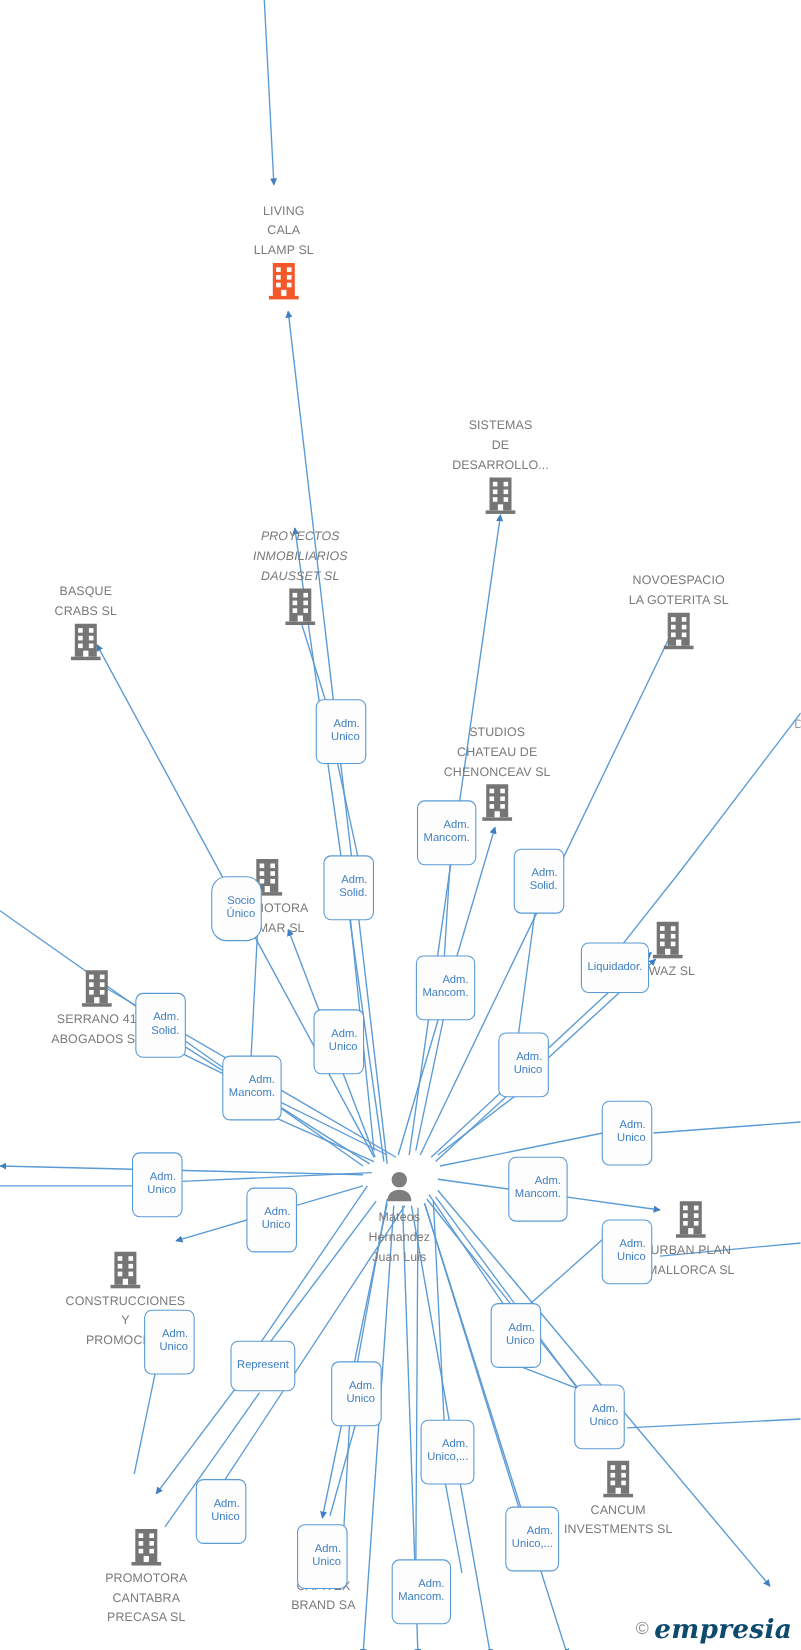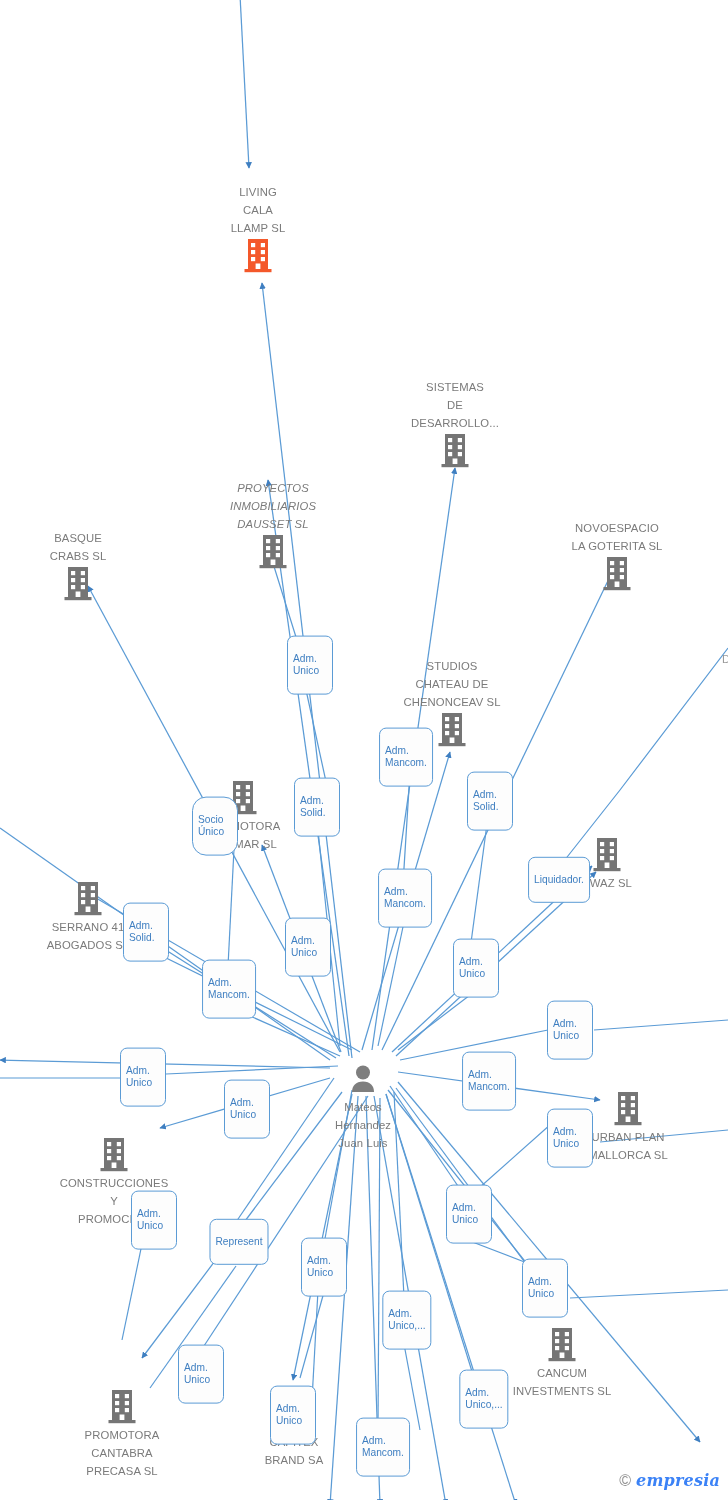--- a/index.html
+++ b/index.html
@@ -52,21 +52,21 @@
   .badge{
     position:absolute;
     transform:translate(-50%,-50%);
     box-sizing:border-box;
     background:#fdfdfd;
     border:1.4px solid #5b9bd5;
     border-radius:7px;
     color:#3f7fc1;
     font-size:10.2px;
     line-height:12.4px;
-    text-align:left;
+    text-align:right;
     padding:16px 5px;
     min-width:46px;
     z-index:4;
     white-space:pre-line;
   }
   
   #watermark{
     position:absolute;
     right:8px;
     bottom:9px;
@@ -74,24 +74,24 @@
     align-items:center;
     gap:5px;
     z-index:6;
   }
   #watermark .copy{
     color:#8f8f8f;
     font-size:16px;
     line-height:16px;
   }
   #watermark .brand{
-    color:#3b82f6;
+    color:#0c4a6e;
     font-family:"DejaVu Serif","Liberation Serif",serif;
     font-style:italic;
-    font-size:16px;
+    font-size:24px;
     line-height:20px;
     font-weight:700;
     letter-spacing:.2px;
   }
   #edge-letter{
     position:absolute;
     color:#9a9a9a;
     font-size:11.3px;
     line-height:14px;
     z-index:2;
@@ -363,21 +363,21 @@
               <rect x="8" y="6" width="4.2" height="4.2"></rect>
               <rect x="17.8" y="6" width="4.2" height="4.2"></rect>
               <rect x="8" y="13" width="4.2" height="4.2"></rect>
               <rect x="17.8" y="13" width="4.2" height="4.2"></rect>
               <rect x="8" y="20" width="4.2" height="4.2"></rect>
               <rect x="17.8" y="20" width="4.2" height="4.2"></rect>
               <rect x="12.6" y="26.5" width="4.8" height="5.5"></rect>
             </g>
           </svg></span><span class="label">CANCUM
 INVESTMENTS SL</span></div>
-      <div class="node company lbl-below" style="left: 122px; top: 1388px;"><span class="glyph"><svg width="30" height="36" viewBox="0 0 30 36" aria-hidden="true">
+      <div class="node company lbl-below" style="left: 133px; top: 1388px;"><span class="glyph"><svg width="30" height="36" viewBox="0 0 30 36" aria-hidden="true">
             <path d="M5 2 h20 v30 h-20 z"></path>
             <rect x="1.5" y="32" width="27" height="3.2"></rect>
             <g fill="#ffffff">
               <rect x="8" y="6" width="4.2" height="4.2"></rect>
               <rect x="17.8" y="6" width="4.2" height="4.2"></rect>
               <rect x="8" y="13" width="4.2" height="4.2"></rect>
               <rect x="17.8" y="13" width="4.2" height="4.2"></rect>
               <rect x="8" y="20" width="4.2" height="4.2"></rect>
               <rect x="17.8" y="20" width="4.2" height="4.2"></rect>
               <rect x="12.6" y="26.5" width="4.8" height="5.5"></rect>

